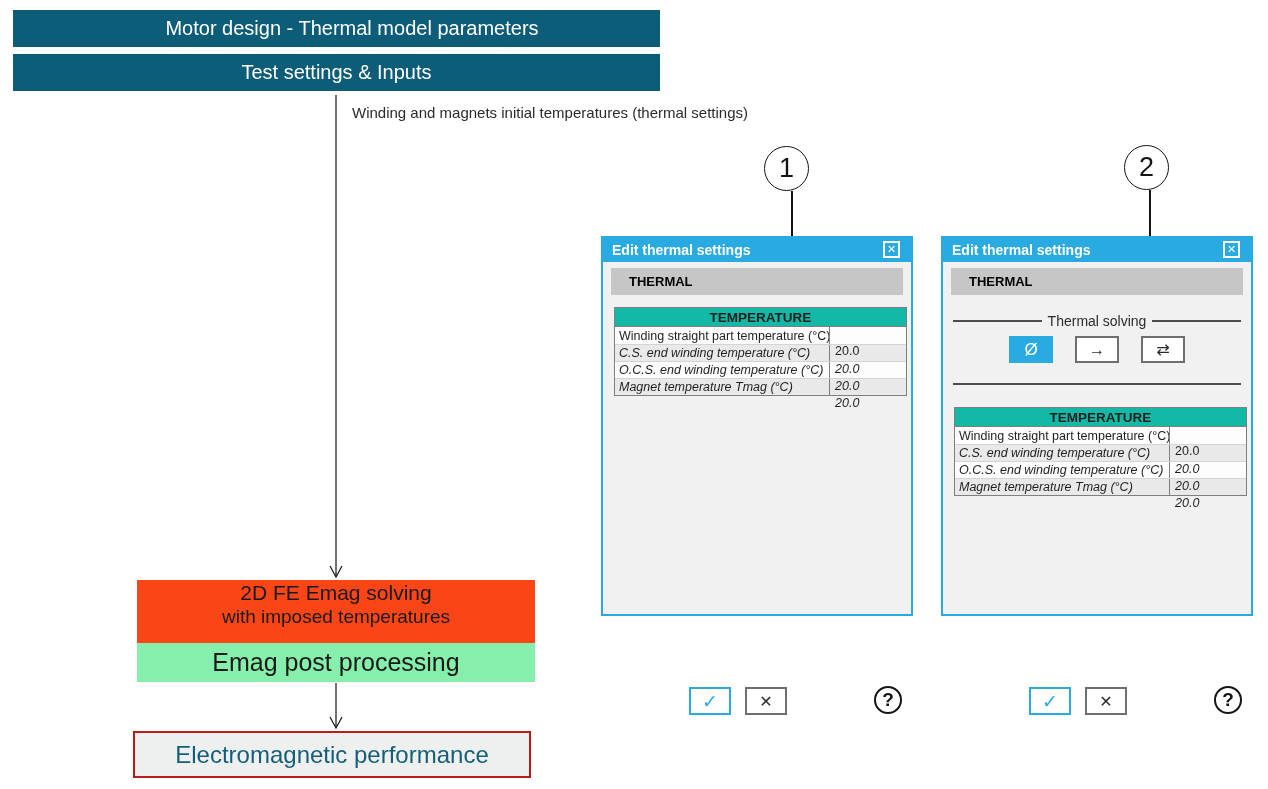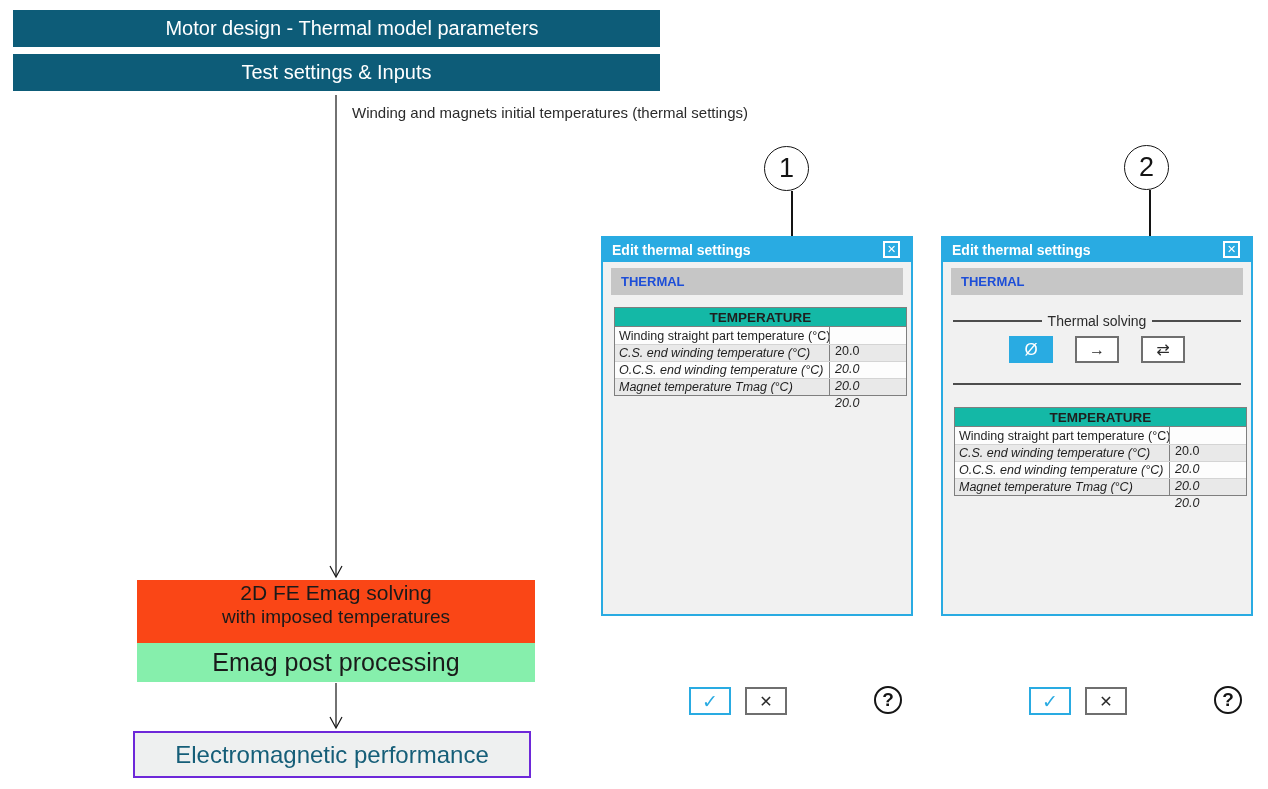--- a/index.html
+++ b/index.html
@@ -14,21 +14,21 @@
   .banner.b2 { top:54px; }
   .arrow-svg { position:absolute; overflow:visible; }
   .flow-label { position:absolute; left:352px; top:104px; font-size:15px; color:#2b2b2b; white-space:nowrap; }
   .solve-box { position:absolute; left:137px; top:580px; width:398px; height:63px; background:#FA4616;
                color:#1a1a1a; display:flex; flex-direction:column; align-items:center; justify-content:flex-start; }
   .solve-box .l1 { font-size:21px; line-height:1.25; }
   .solve-box .l2 { font-size:19px; line-height:1.2; }
   .post-box { position:absolute; left:137px; top:643px; width:398px; height:39px; background:#86efac;
               color:#1a1a1a; font-size:25px; display:flex; align-items:center; justify-content:center; }
   .result-box { position:absolute; left:133px; top:731px; width:398px; height:47px; background:#eef0f0;
-                border:2px solid #6d28d9; color:#155E78; font-size:24px;
+                border:2px solid #b91c1c; color:#155E78; font-size:24px;
                 display:flex; align-items:center; justify-content:center; }
 
   
   .callout { position:absolute; width:45px; height:45px; border:1.5px solid #141414; border-radius:50%;
              background:#ffffff; color:#141414; font-size:27px; display:flex; align-items:center; justify-content:center; }
   .callout.c1 { left:764px; top:146px; }
   .callout.c2 { left:1124px; top:145px; }
   .stem { position:absolute; width:1.5px; background:#141414; }
   .stem.s1 { left:791px; top:191px; height:52px; }
   .stem.s2 { left:1149px; top:190px; height:52px; }
@@ -40,21 +40,21 @@
   .dialog { position:absolute; top:236px; width:312px; height:380px; background:#f1f1f1;
             border:2px solid #29ABE2; }
   .dialog.dlg1 { left:601px; }
   .dialog.dlg2 { left:941px; }
   .titlebar { position:absolute; left:0; top:0; right:0; height:24px; background:#29ABE2; color:#ffffff;
               font-size:14px; font-weight:600; display:flex; align-items:center; padding-left:9px; }
   .closebox { position:absolute; right:11px; top:3px; width:17px; height:17px; border:2px solid #ffffff;
               color:#ffffff; font-size:11px; font-weight:700; line-height:1;
               display:flex; align-items:center; justify-content:center; cursor:default; }
   .sectionbar { position:absolute; left:8px; right:8px; top:30px; height:27px; background:#c6c6c6;
-                color:#1d4ed8; font-size:13px; font-weight:700; display:flex; align-items:center; padding-left:10px; }
+                color:#000000; font-size:13px; font-weight:700; display:flex; align-items:center; padding-left:18px; }
 
   .paramtable { position:absolute; left:11px; width:293px; border:1px solid #7f7f7f; background:#fdfdfd; }
   .dlg1 .paramtable { top:69px; }
   .dlg2 .paramtable { top:169px; }
   .tblheader { height:19px; background:#14b8a6; border-bottom:1px solid #7f7f7f; color:#1f1f1f;
                font-size:13.5px; font-weight:600; display:flex; align-items:center; justify-content:center; }
   .trow { display:flex; height:17px; font-size:12.5px; color:#1f1f1f; }
   .trow + .trow { border-top:1px solid #d4d4d4;font-style:italic; }
   .trow:nth-child(odd) { background:#e9e9e9; }
   .trow:nth-child(even) { background:#fdfdfd; }

